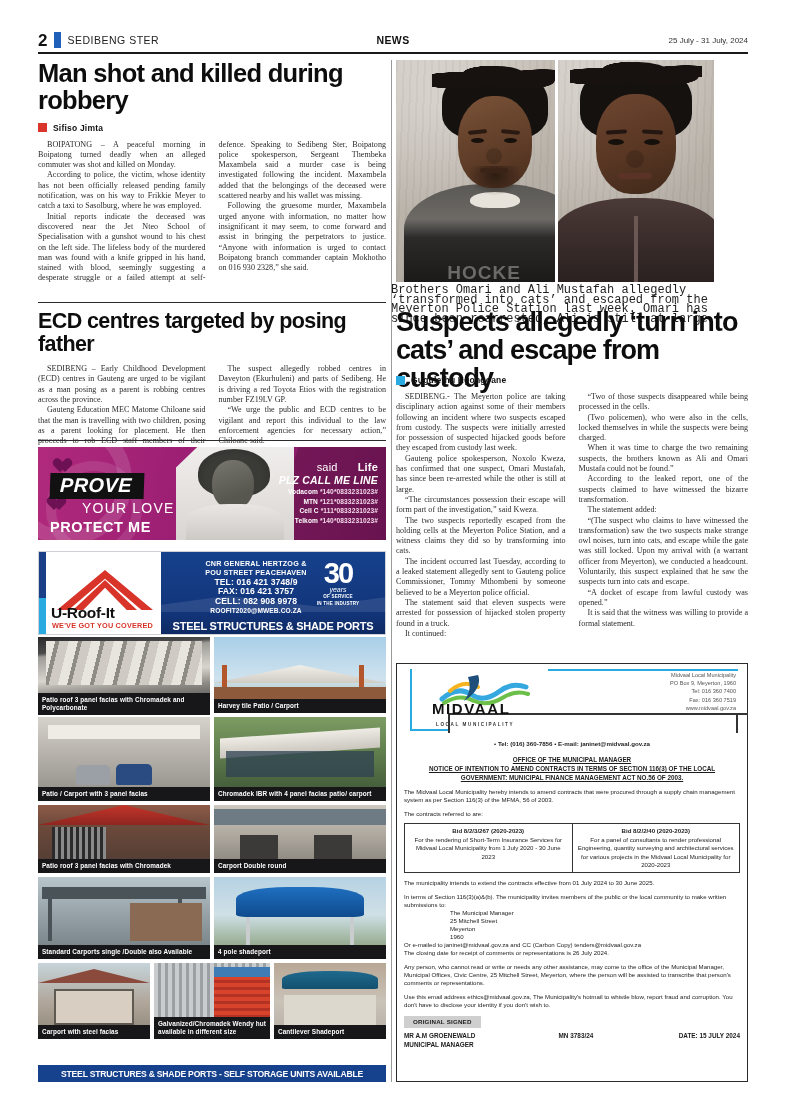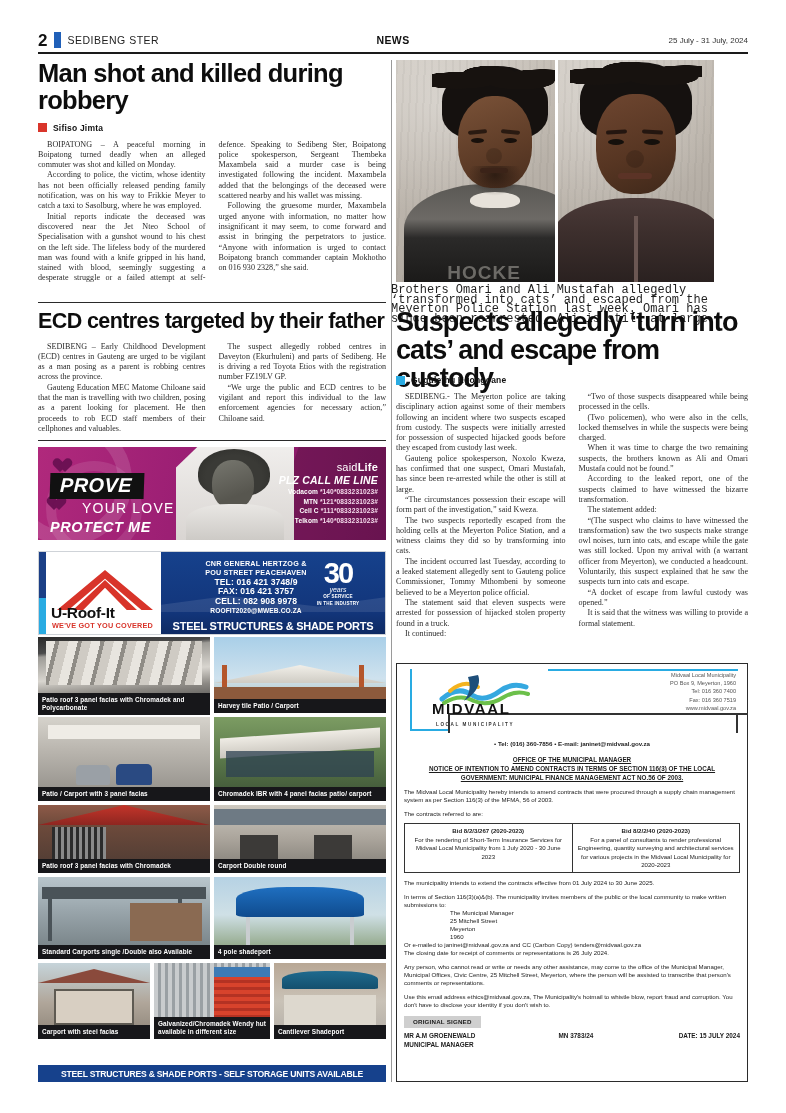--- a/index.html
+++ b/index.html
@@ -178,25 +178,25 @@
     position:absolute; left: 12px; top: 26px; background: #111; color: #fff;
     font-size: 20px; font-weight: bold; font-style: italic; letter-spacing: .4px;
     padding: 1px 12px 2px 10px; transform: skewX(-2deg);
   }
   .ll-your {
     position:absolute; left: 44px; top: 53px; color: #fff; font-size: 14px; letter-spacing: 1.2px;
     font-weight: 500;
   }
   .ll-protect {
     position:absolute; left: 12px; top: 72px; color: #fff; font-size: 14.5px;
-    font-weight: bold; font-style: italic; letter-spacing: .6px;
+    font-weight: bold; letter-spacing: .6px;
   }
   .ll-right { position:absolute; right: 8px; top: 14px; width: 128px; text-align: right; }
   .ll-brand { font-size: 11px; color: #fff; letter-spacing: .2px; }
-  .ll-brand b { font-weight: bold; }
+  .ll-brand b { font-weight: bold; padding-left: 20px; }
   .ll-plz { font-size: 10.5px; font-weight: bold; font-style: italic; color:#fff; letter-spacing: .2px; margin-top: 1px; }
   .ll-line { font-size: 6.6px; font-weight: bold; color: #f3d9ea; margin-top: 2.4px; letter-spacing: .1px; }
   .ll-line .net { color: #ffffff; }
 
   
   .ad-roof-head {
     position: absolute; left: 38px; top: 551px; width: 348px; height: 84px;
     border: 1px solid #cfd3d8; background: #fff; display: flex; overflow:hidden;
   }
   .roof-left { position: relative; width: 122px; background: #fff; }
@@ -342,21 +342,21 @@
       <div class="eye-l"></div>
       <div class="eye-r"></div>
       <div class="nose"></div>
       <div class="mouth"></div>
     </div>
   </div>
   <div class="mug-caption">Brothers Omari and Ali Mustafah allegedly ‘transformed into cats’ and escaped from the Meyerton Police Station last week. Omari has since been rearrested, Ali is still at large.</div>
 
   <div class="hrule" style="left:38px; top:302px; width:348px;"></div>
   <div class="art2">
-    <div class="art2-head">ECD centres targeted by their father</div>
+    <div class="art2-head">ECD centres targeted by posing father</div>
     <div class="cols2 body-text">
       <p>SEDIBENG – Early Childhood Development (ECD) centres in Gauteng are urged to be vigilant as a man posing as a parent is robbing centres across the province.</p>
       <p>Gauteng Education MEC Matome Chiloane said that the man is travelling with two children, posing as a parent looking for placement. He then proceeds to rob ECD staff members of their cellphones and valuables.</p>
       <p>The suspect allegedly robbed centres in Daveyton (Ekurhuleni) and parts of Sedibeng. He is driving a red Toyota Etios with the registration number FZ19LV GP.</p>
       <p>“We urge the public and ECD centres to be vigilant and report this individual to the law enforcement agencies for necessary action,” Chiloane said.</p>
     </div>
   </div>
   <div class="hrule" style="left:38px; top:440px; width:348px;"></div>
 
   <div class="art3-head">Suspects allegedly ‘turn into cats’ and escape from custody</div>

